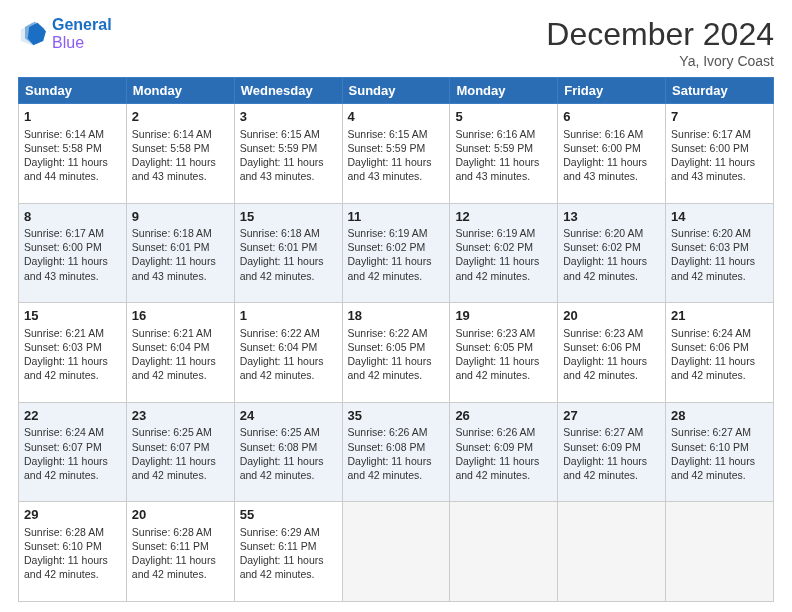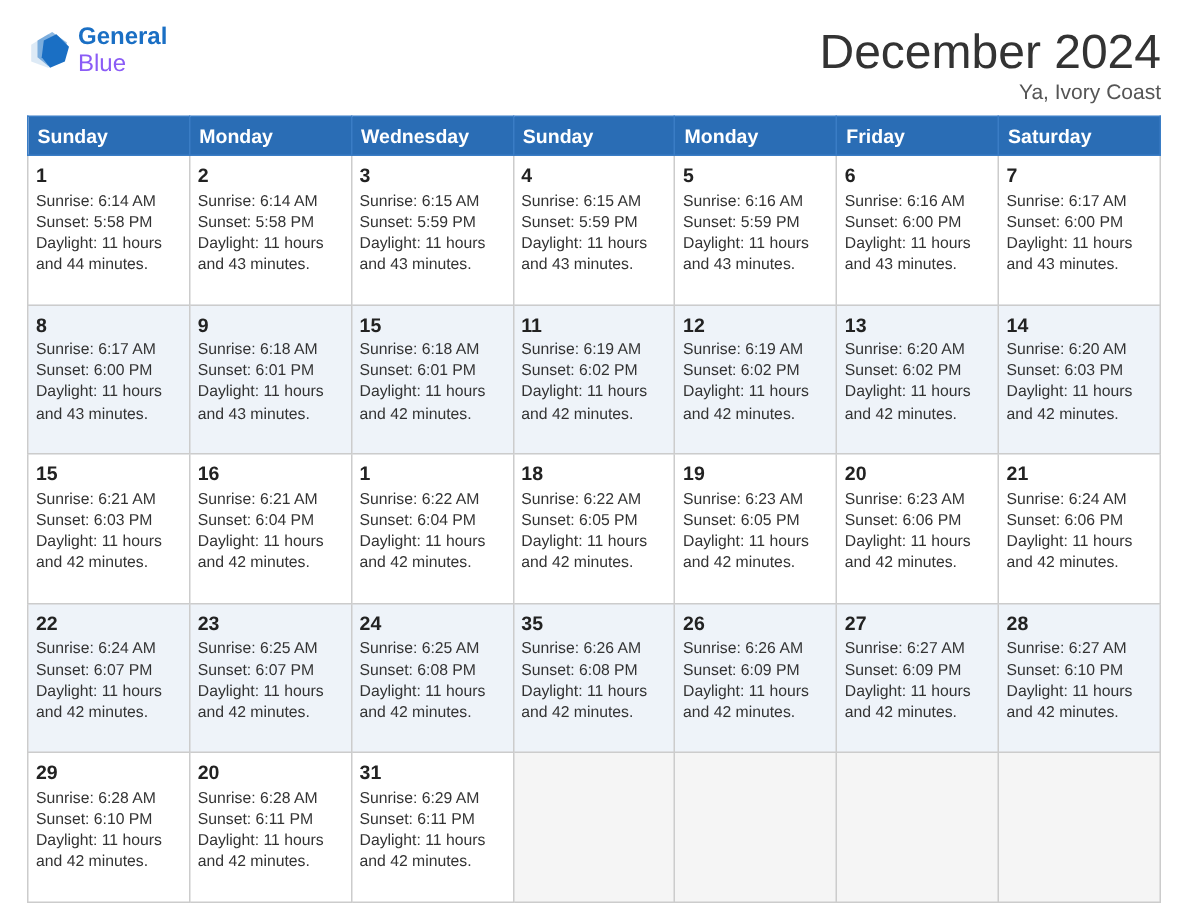--- a/index.html
+++ b/index.html
@@ -333,21 +333,21 @@
             <div>and 42 minutes.</div>
           </td>
           <td>
             <span class="day-num">20</span>
             <div>Sunrise: 6:28 AM</div>
             <div>Sunset: 6:11 PM</div>
             <div>Daylight: 11 hours</div>
             <div>and 42 minutes.</div>
           </td>
           <td>
-            <span class="day-num">31</span>
+            <span class="day-num">55</span>
             <div>Sunrise: 6:29 AM</div>
             <div>Sunset: 6:11 PM</div>
             <div>Daylight: 11 hours</div>
             <div>and 42 minutes.</div>
           </td>
           <td class="empty-cell"></td>
           <td class="empty-cell"></td>
           <td class="empty-cell"></td>
           <td class="empty-cell"></td>
         </tr>

